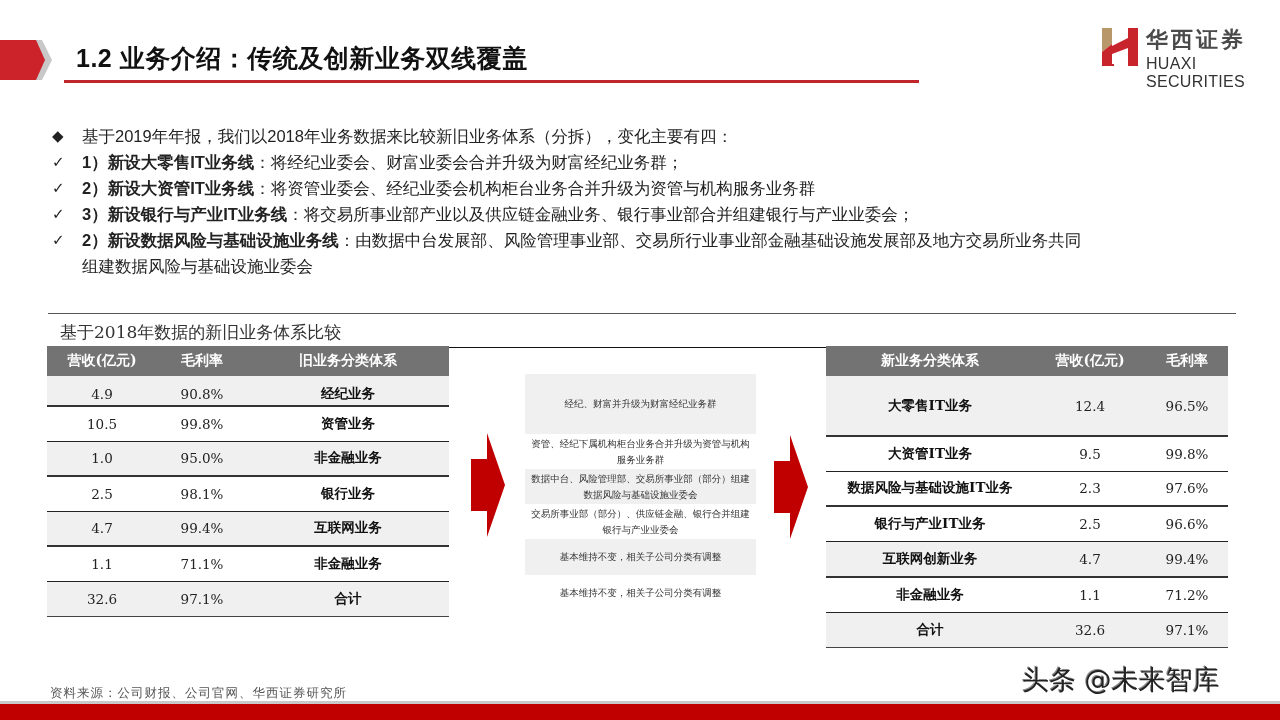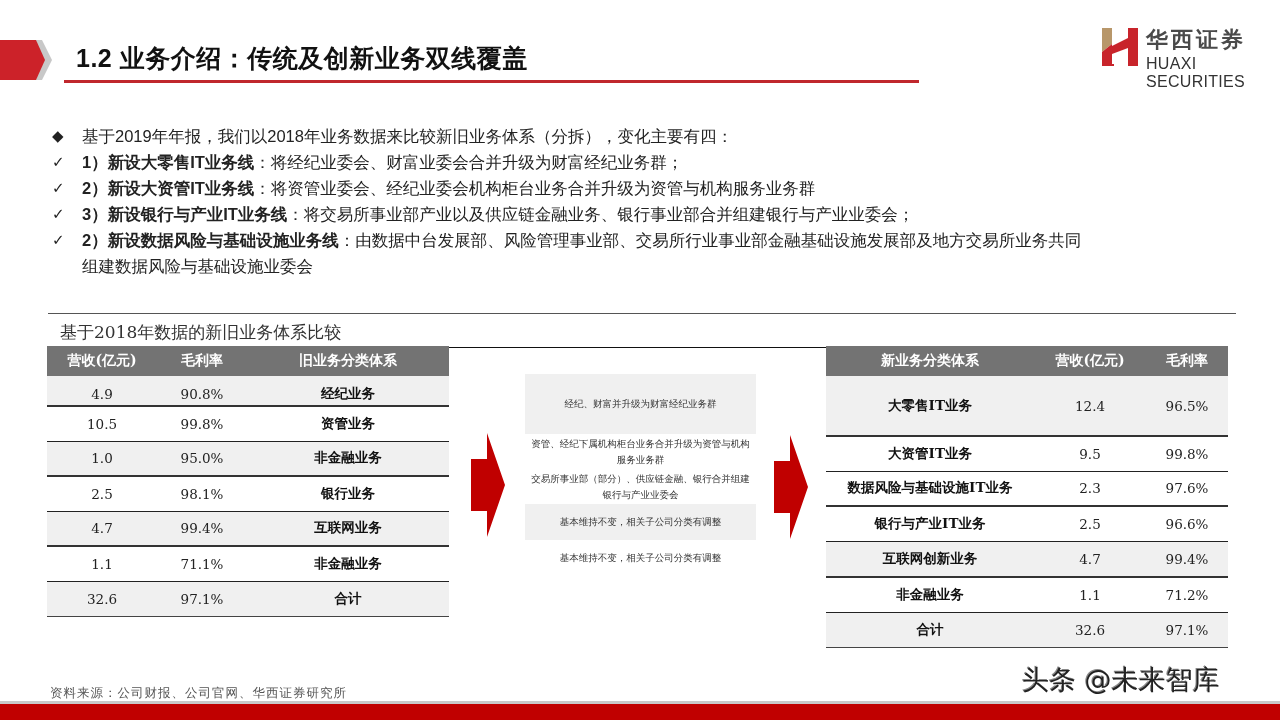--- a/index.html
+++ b/index.html
@@ -160,20 +160,21 @@
 <svg class="arrow arrow-left" viewBox="0 0 34 104">
   <polygon points="0,26 16,26 16,0 34,52 16,104 16,78 0,78" fill="#c00000"></polygon>
 </svg>
 <svg class="arrow arrow-right" viewBox="0 0 34 104">
   <polygon points="0,26 16,26 16,0 34,52 16,104 16,78 0,78" fill="#c00000"></polygon>
 </svg>
 
 <div class="mid">
   <div class="mid-box shade" style="height:60px">经纪、财富并升级为财富经纪业务群</div>
   <div class="mid-box" style="height:35px">资管、经纪下属机构柜台业务合并升级为资管与机构服务业务群</div>
+  <div class="mid-box shade" style="height:35px">数据中台、风险管理部、交易所事业部（部分）组建数据风险与基础设施业委会</div>
   <div class="mid-box" style="height:35px">交易所事业部（部分）、供应链金融、银行合并组建银行与产业业委会</div>
   <div class="mid-box shade" style="height:36px">基本维持不变，相关子公司分类有调整</div>
   <div class="mid-box" style="height:36px">基本维持不变，相关子公司分类有调整</div>
 </div>
 
 <table class="t t-right">
   <thead>
     <tr>
       <th class="c1">新业务分类体系</th>
       <th class="c2">营收(亿元)</th>

